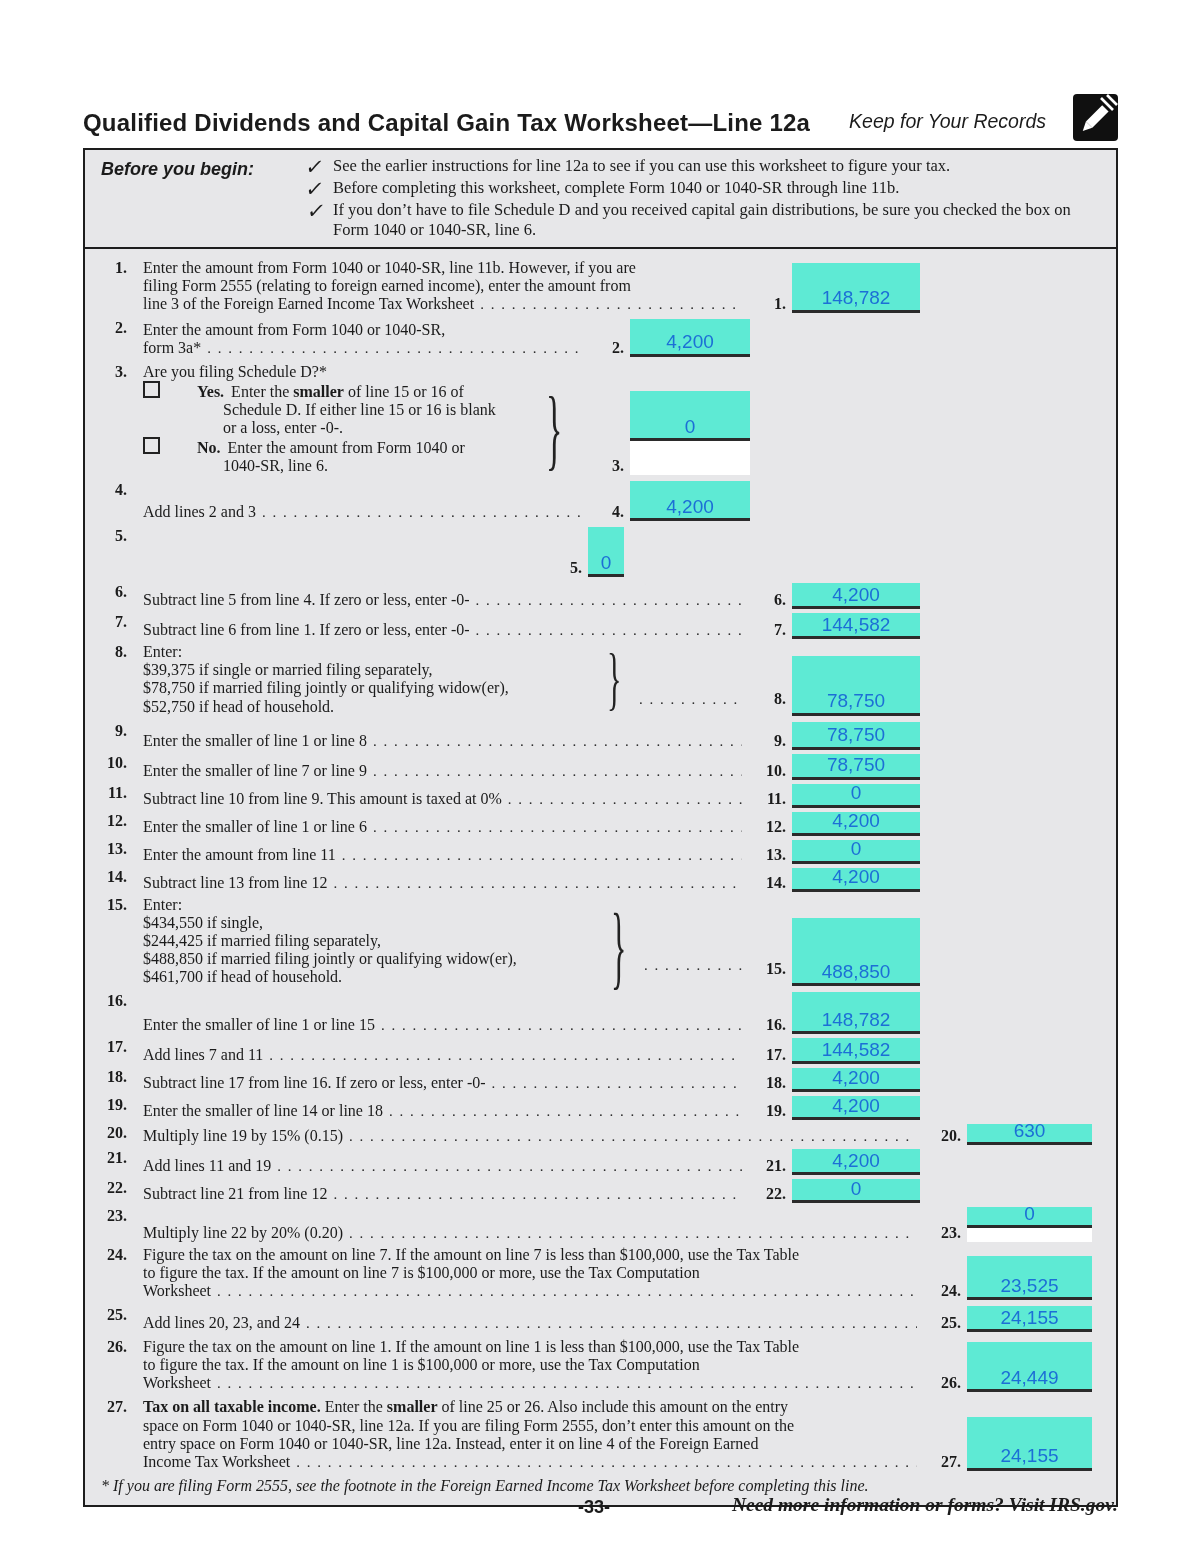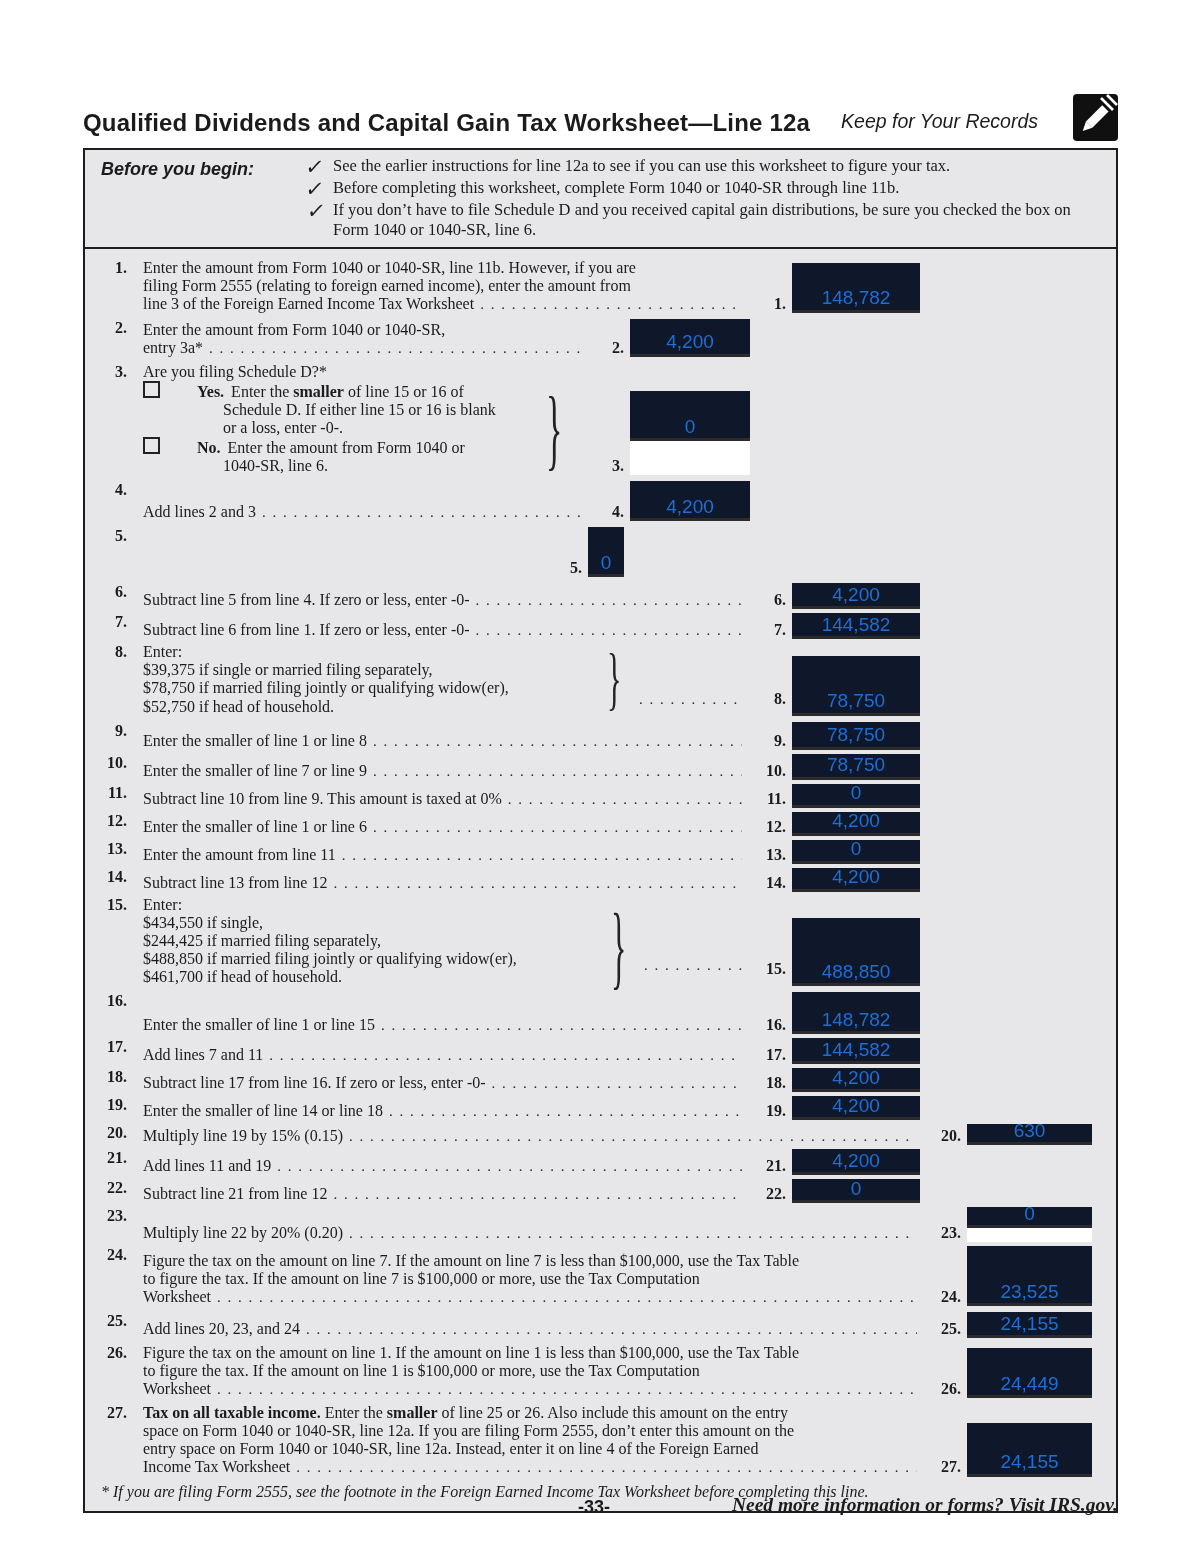--- a/index.html
+++ b/index.html
@@ -1,19 +1,19 @@
 <!DOCTYPE html>
 <html><head>
 <meta charset="utf-8">
 <style>
   html,body{margin:0;padding:0;background:#fff;}
   .page{position:relative;width:1200px;height:1553px;background:#ffffff;overflow:hidden;
         font-family:"Liberation Serif",serif;color:#1b1b1b;}
   
-  .hdr{position:absolute;left:83px;top:94px;width:1035px;display:flex;align-items:flex-end;gap:8px;}
+  .hdr{position:absolute;left:83px;top:94px;width:1035px;display:flex;align-items:flex-end;}
   .title{font-family:"Liberation Sans",sans-serif;font-weight:700;font-size:24px;line-height:1;letter-spacing:.2px;padding-bottom:6px;}
   .keep{margin-left:auto;font-family:"Liberation Sans",sans-serif;font-style:italic;font-size:19.5px;padding-bottom:8px;margin-right:27px;white-space:nowrap;}
   .pencil{width:45px;height:47px;display:block;}
   
   .sheet{position:absolute;left:83px;top:148px;width:1035px;border:2px solid #1d1d1d;background:#e7e7e9;box-sizing:border-box;}
   .before{display:grid;grid-template-columns:205px 1fr;padding:6px 10px 7px 16px;border-bottom:2px solid #1d1d1d;}
   .blabel{font-family:"Liberation Sans",sans-serif;font-weight:700;font-style:italic;font-size:18px;padding-top:3px;}
   .bitem{display:grid;grid-template-columns:27px 1fr;font-size:16.5px;line-height:1.2;}
   .chk{font-size:21px;line-height:1;transform:skewX(-10deg);padding-top:1px;}
   
@@ -27,25 +27,25 @@
   .line{white-space:nowrap;}
   .q{margin-bottom:0;}
   .ind{padding-left:80px;}
   .tline{display:flex;align-items:flex-end;}
   .tline .t{white-space:nowrap;}
   .dots{flex:1 1 auto;overflow:hidden;white-space:nowrap;margin:0 2px 0 6px;align-self:flex-end;}
   .dots::after,.md::after{content:". . . . . . . . . . . . . . . . . . . . . . . . . . . . . . . . . . . . . . . . . . . . . . . . . . . . . . . . . . . . . . . . . . . . . . . . . . . . . . . . . . . . . . . . . . . . . . . . . . . . . . . . . . . .";
     font-size:15px;letter-spacing:1.5px;color:#2a2a2a;}
   .ref{font-weight:700;text-align:right;}
   .refup{padding-bottom:8px;}
-  .cell{background:#0f172a;align-self:end;display:flex;flex-direction:column;justify-content:flex-end;}
+  .cell{background:#5eead4;align-self:end;display:flex;flex-direction:column;justify-content:flex-end;}
   .val{border-bottom:3px solid #2b2b2b;color:#1c6fd6;font-family:"Liberation Sans",sans-serif;font-size:19px;
        display:flex;align-items:flex-end;justify-content:center;padding-bottom:1px;box-sizing:border-box;}
   .vh24{height:24px}.vh26{height:26px}.vh28{height:28px}.vh30{height:21px}.vh38{height:38px}.vh40{height:40px}
-  .vh42{height:42px}.vh46{height:60px}.vh50{height:50px}.vh54{height:54px}.vh60{height:60px}.vh68{height:68px}
+  .vh42{height:42px}.vh46{height:44px}.vh50{height:50px}.vh54{height:54px}.vh60{height:60px}.vh68{height:68px}
   .sub{background:#fff;}
   .sb34{height:34px}.sb14{height:14px}
   .cb{width:13px;height:13px;border:2px solid #222;display:inline-block;margin-right:9px;vertical-align:-1px;background:#e7e7e9;}
   b{font-weight:700;}
   .yn b.lbl{margin-right:7px;margin-left:28px;}
   .brace{position:absolute;transform-origin:top left;font-weight:400;color:#222;line-height:1;font-family:"Liberation Serif",serif;}
   .b3{left:447px;top:20px;font-size:34px;transform:scaleY(2.7);}
   .b8{left:508px;top:0px;font-size:30px;transform:scaleY(2.35);}
   .b15{left:512px;top:4px;font-size:32px;transform:scaleY(2.9);}
   .md{position:absolute;overflow:hidden;white-space:nowrap;}
@@ -113,21 +113,21 @@
         <div class="cell">
             <div class="val vh50">148,782</div>
           </div>
       </div>
 
       <div class="wrow v-mid">
         <div class="num">2.</div>
         <div class="body">
           <div class="line">Enter the amount from Form 1040 or 1040-SR,</div>
           <div class="tline">
-              <span class="t">entry 3a*</span>
+              <span class="t">form 3a*</span>
               <span class="dots"></span>
             </div>
         </div>
         <div class="ref">2.</div>
         <div class="cell">
             <div class="val vh38">4,200</div>
           </div>
       </div>
 
       <div class="wrow v-mid">

